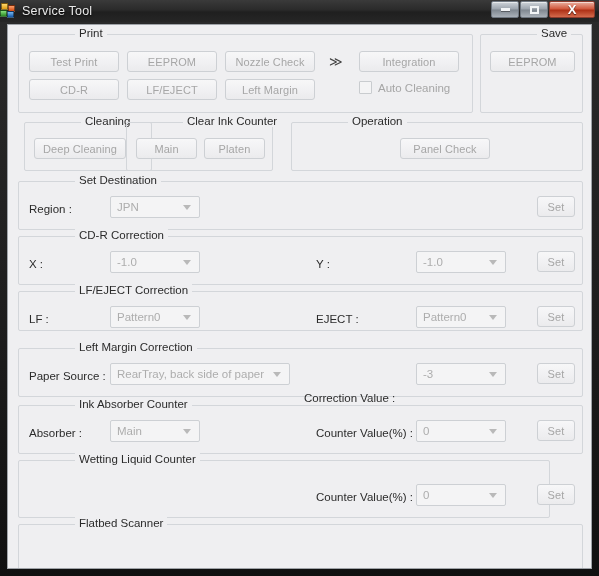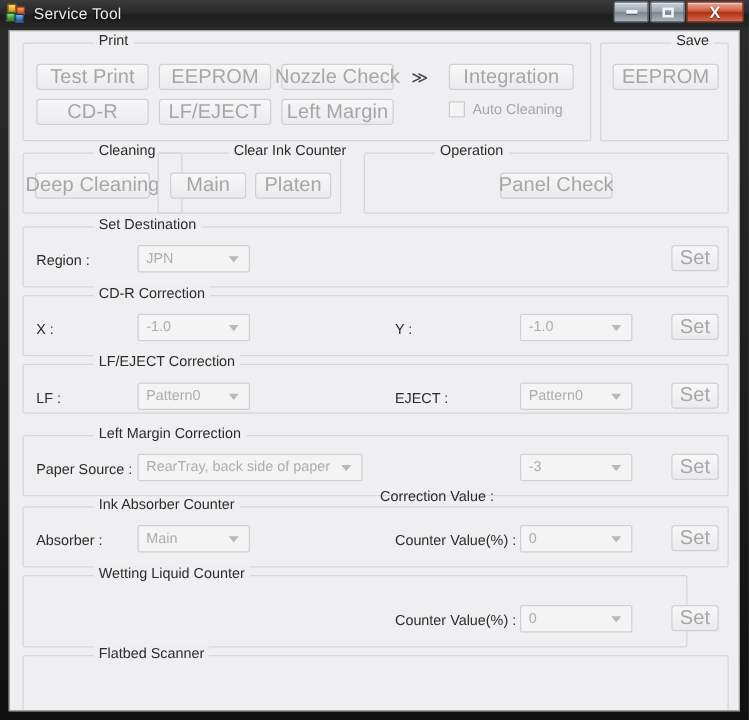--- a/index.html
+++ b/index.html
@@ -17,21 +17,20 @@
     background: linear-gradient(to bottom, #2b2b2b 0%, #1c1c1c 60%, #101010 100%);
     padding: 0;
   }
 
   
   .titlebar {
     position: relative;
     height: 22px;
     display: flex;
     align-items: center;
-    padding-left: 5px;
     background: linear-gradient(to bottom, #3a3a3a 0%, #2a2a2a 45%, #1f1f1f 55%, #262626 100%);
   }
   .title-icon {
     width: 16px; height: 16px;
     position: relative;
     margin-right: 6px;
     flex: 0 0 auto;
   }
   .blk { position: absolute; width: 7px; height: 7px; border: 1px solid rgba(0,0,0,.45); }
   .blk.a { left: 1px; top: 0px;  background: linear-gradient(#ffd76a,#e09b12); }
@@ -99,21 +98,21 @@
   }
 
   
   .btn {
     position: absolute;
     height: 21px;
     border: 1px solid #cdd0d4;
     border-radius: 3px;
     background: linear-gradient(to bottom, #f7f7f8 0%, #f1f1f3 50%, #ebebed 100%);
     color: #a6a6a6;
-    font-size: 16px;
+    font-size: 11px;
     display: flex; align-items: center; justify-content: center;
     white-space: nowrap;
     letter-spacing: .1px;
   }
   .combo {
     position: absolute;
     height: 22px;
     border: 1px solid #cdd0d4;
     border-radius: 2px;
     background: #f4f4f5;
@@ -210,21 +209,21 @@
         <span class="box"></span>
         <span>Auto Cleaning</span>
       </div>
     </div>
 
     <div class="group" style="left:472px; top:9px; width:103px; height:79px;">
       <div class="legend">Save</div>
       <div class="btn" style="left:9px; top:16px; width:85px;">EEPROM</div>
     </div>
 
-    <div class="group" style="left:10px; top:97px; width:128px; height:49px;padding-left:16px;">
+    <div class="group" style="left:16px; top:97px; width:128px; height:49px;padding-left:16px;">
       <div class="legend">Cleaning</div>
       <div class="btn" style="left:9px; top:15px; width:92px;">Deep Cleaning</div>
     </div>
 
     <div class="group" style="left:118px; top:97px; width:147px; height:49px;">
       <div class="legend">Clear Ink Counter</div>
       <div class="btn" style="left:9px; top:15px; width:61px;">Main</div>
       <div class="btn" style="left:77px; top:15px; width:61px;">Platen</div>
     </div>
 

